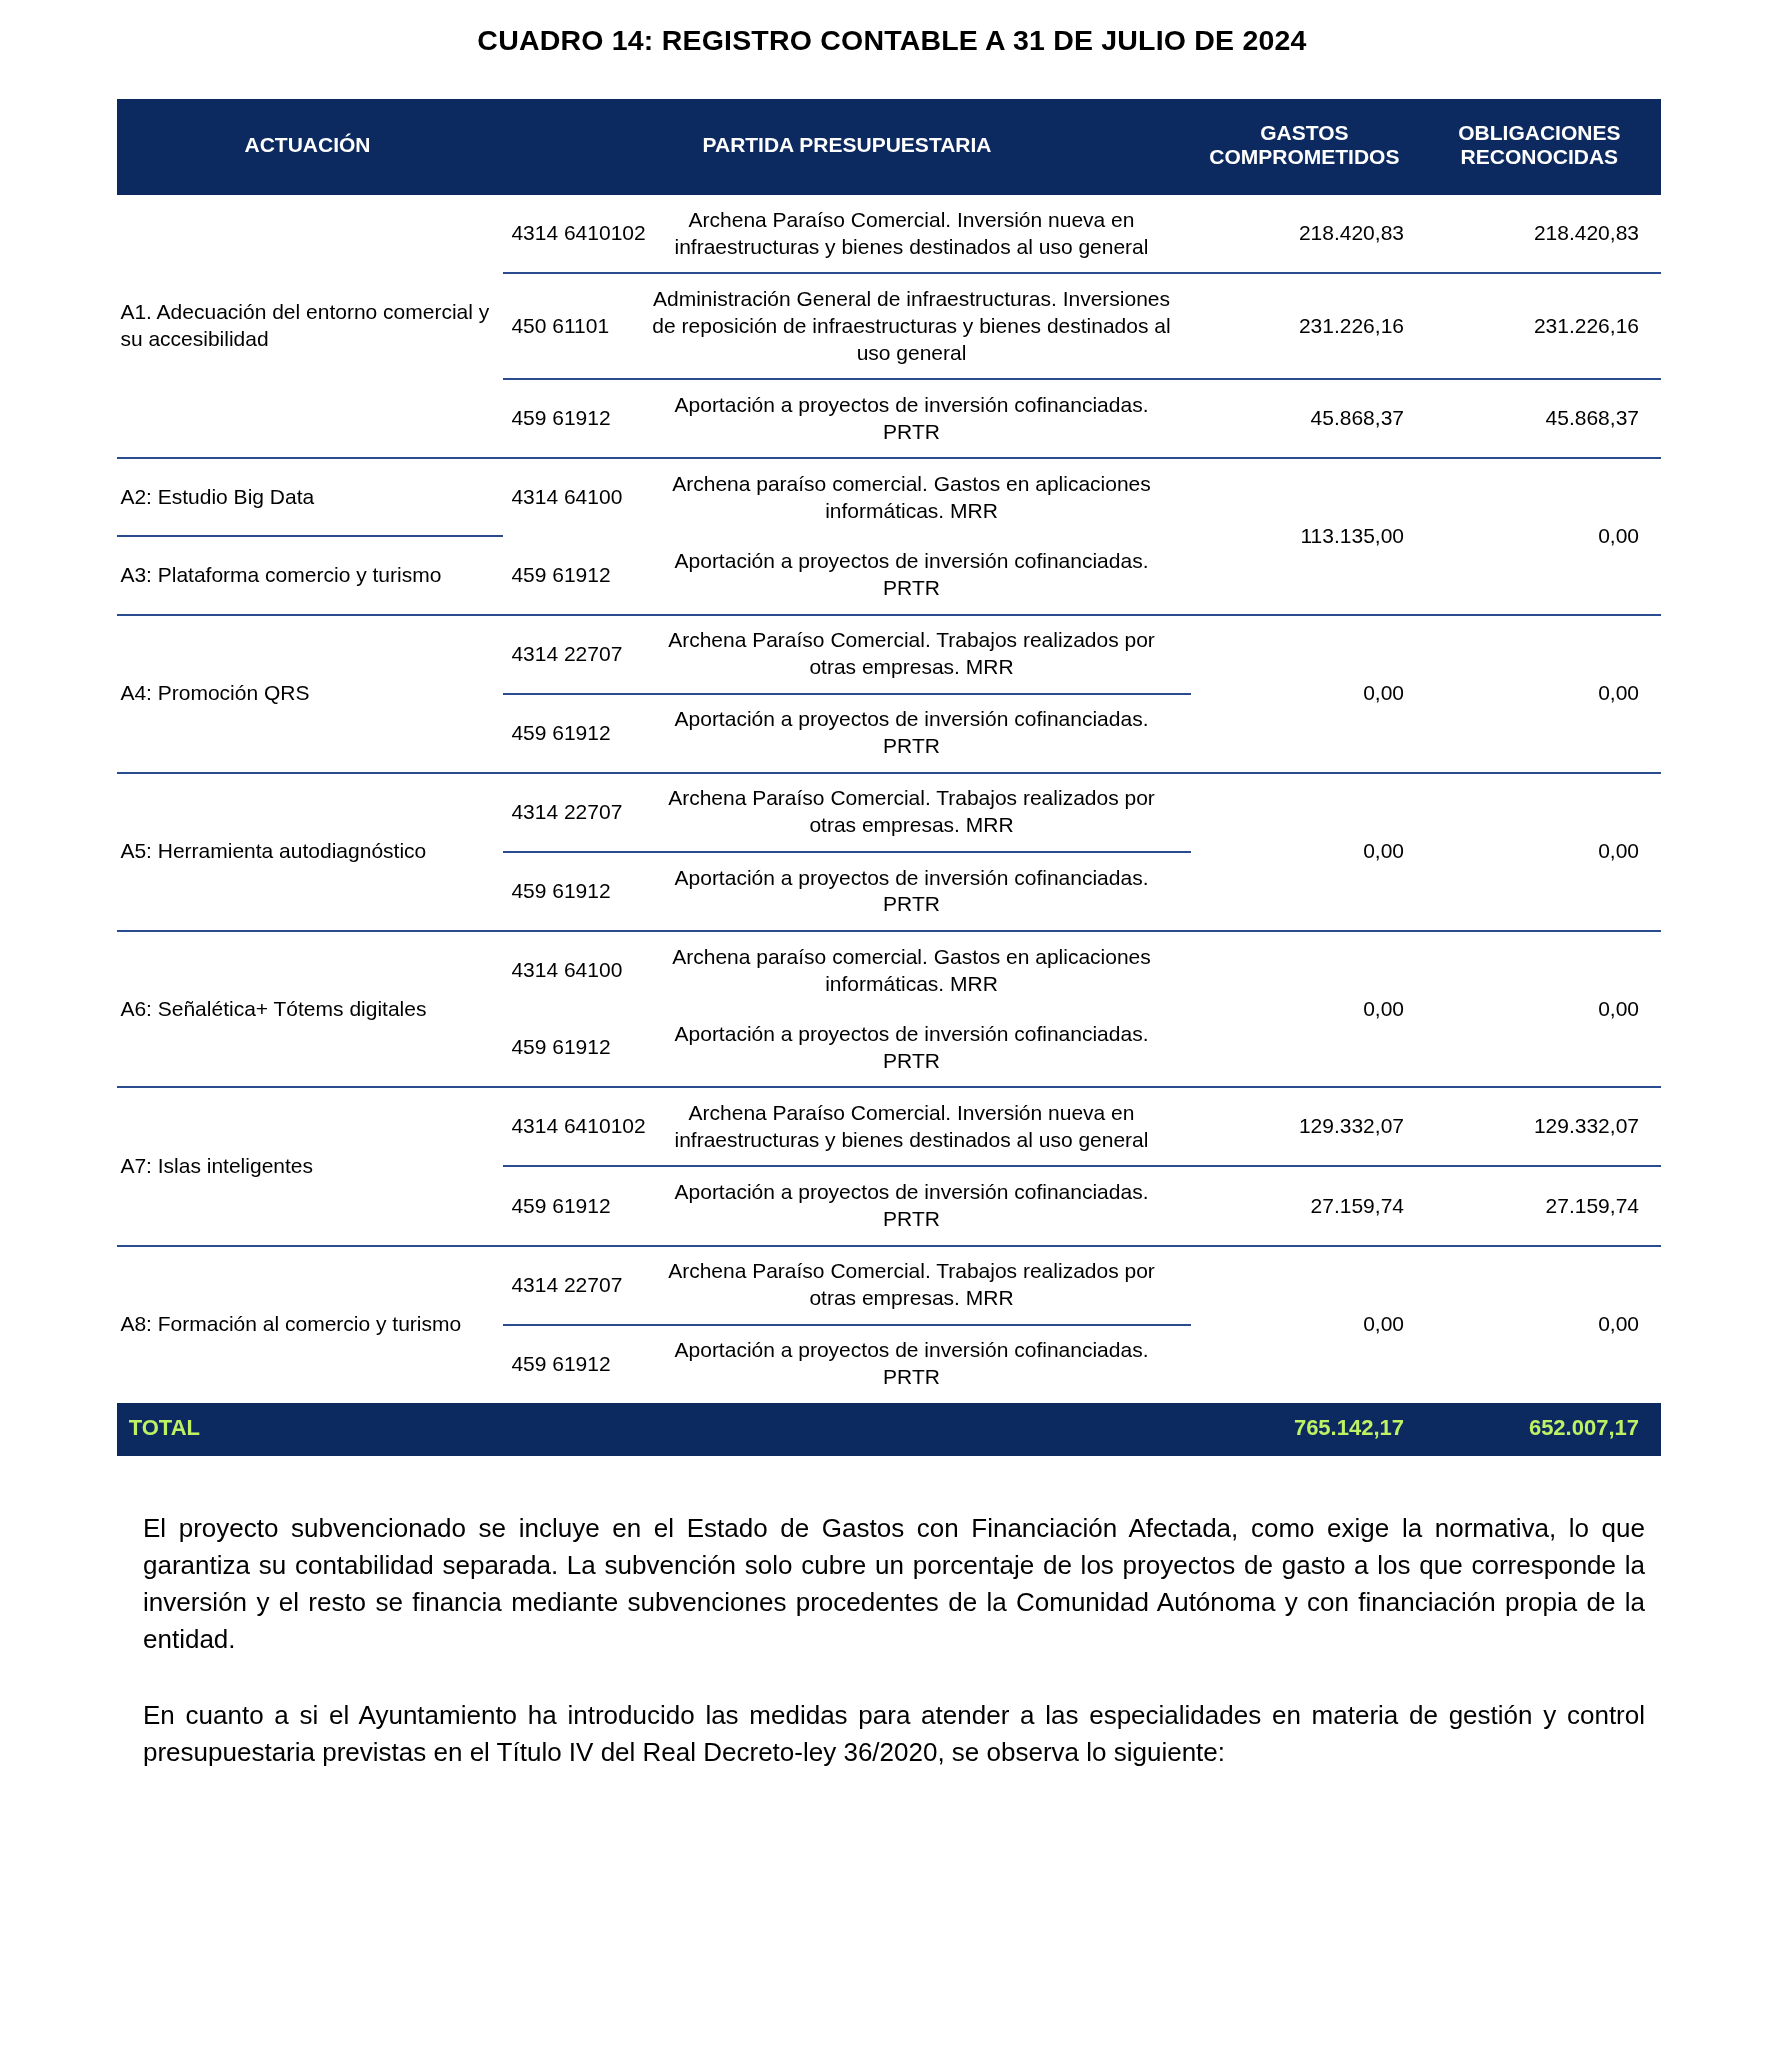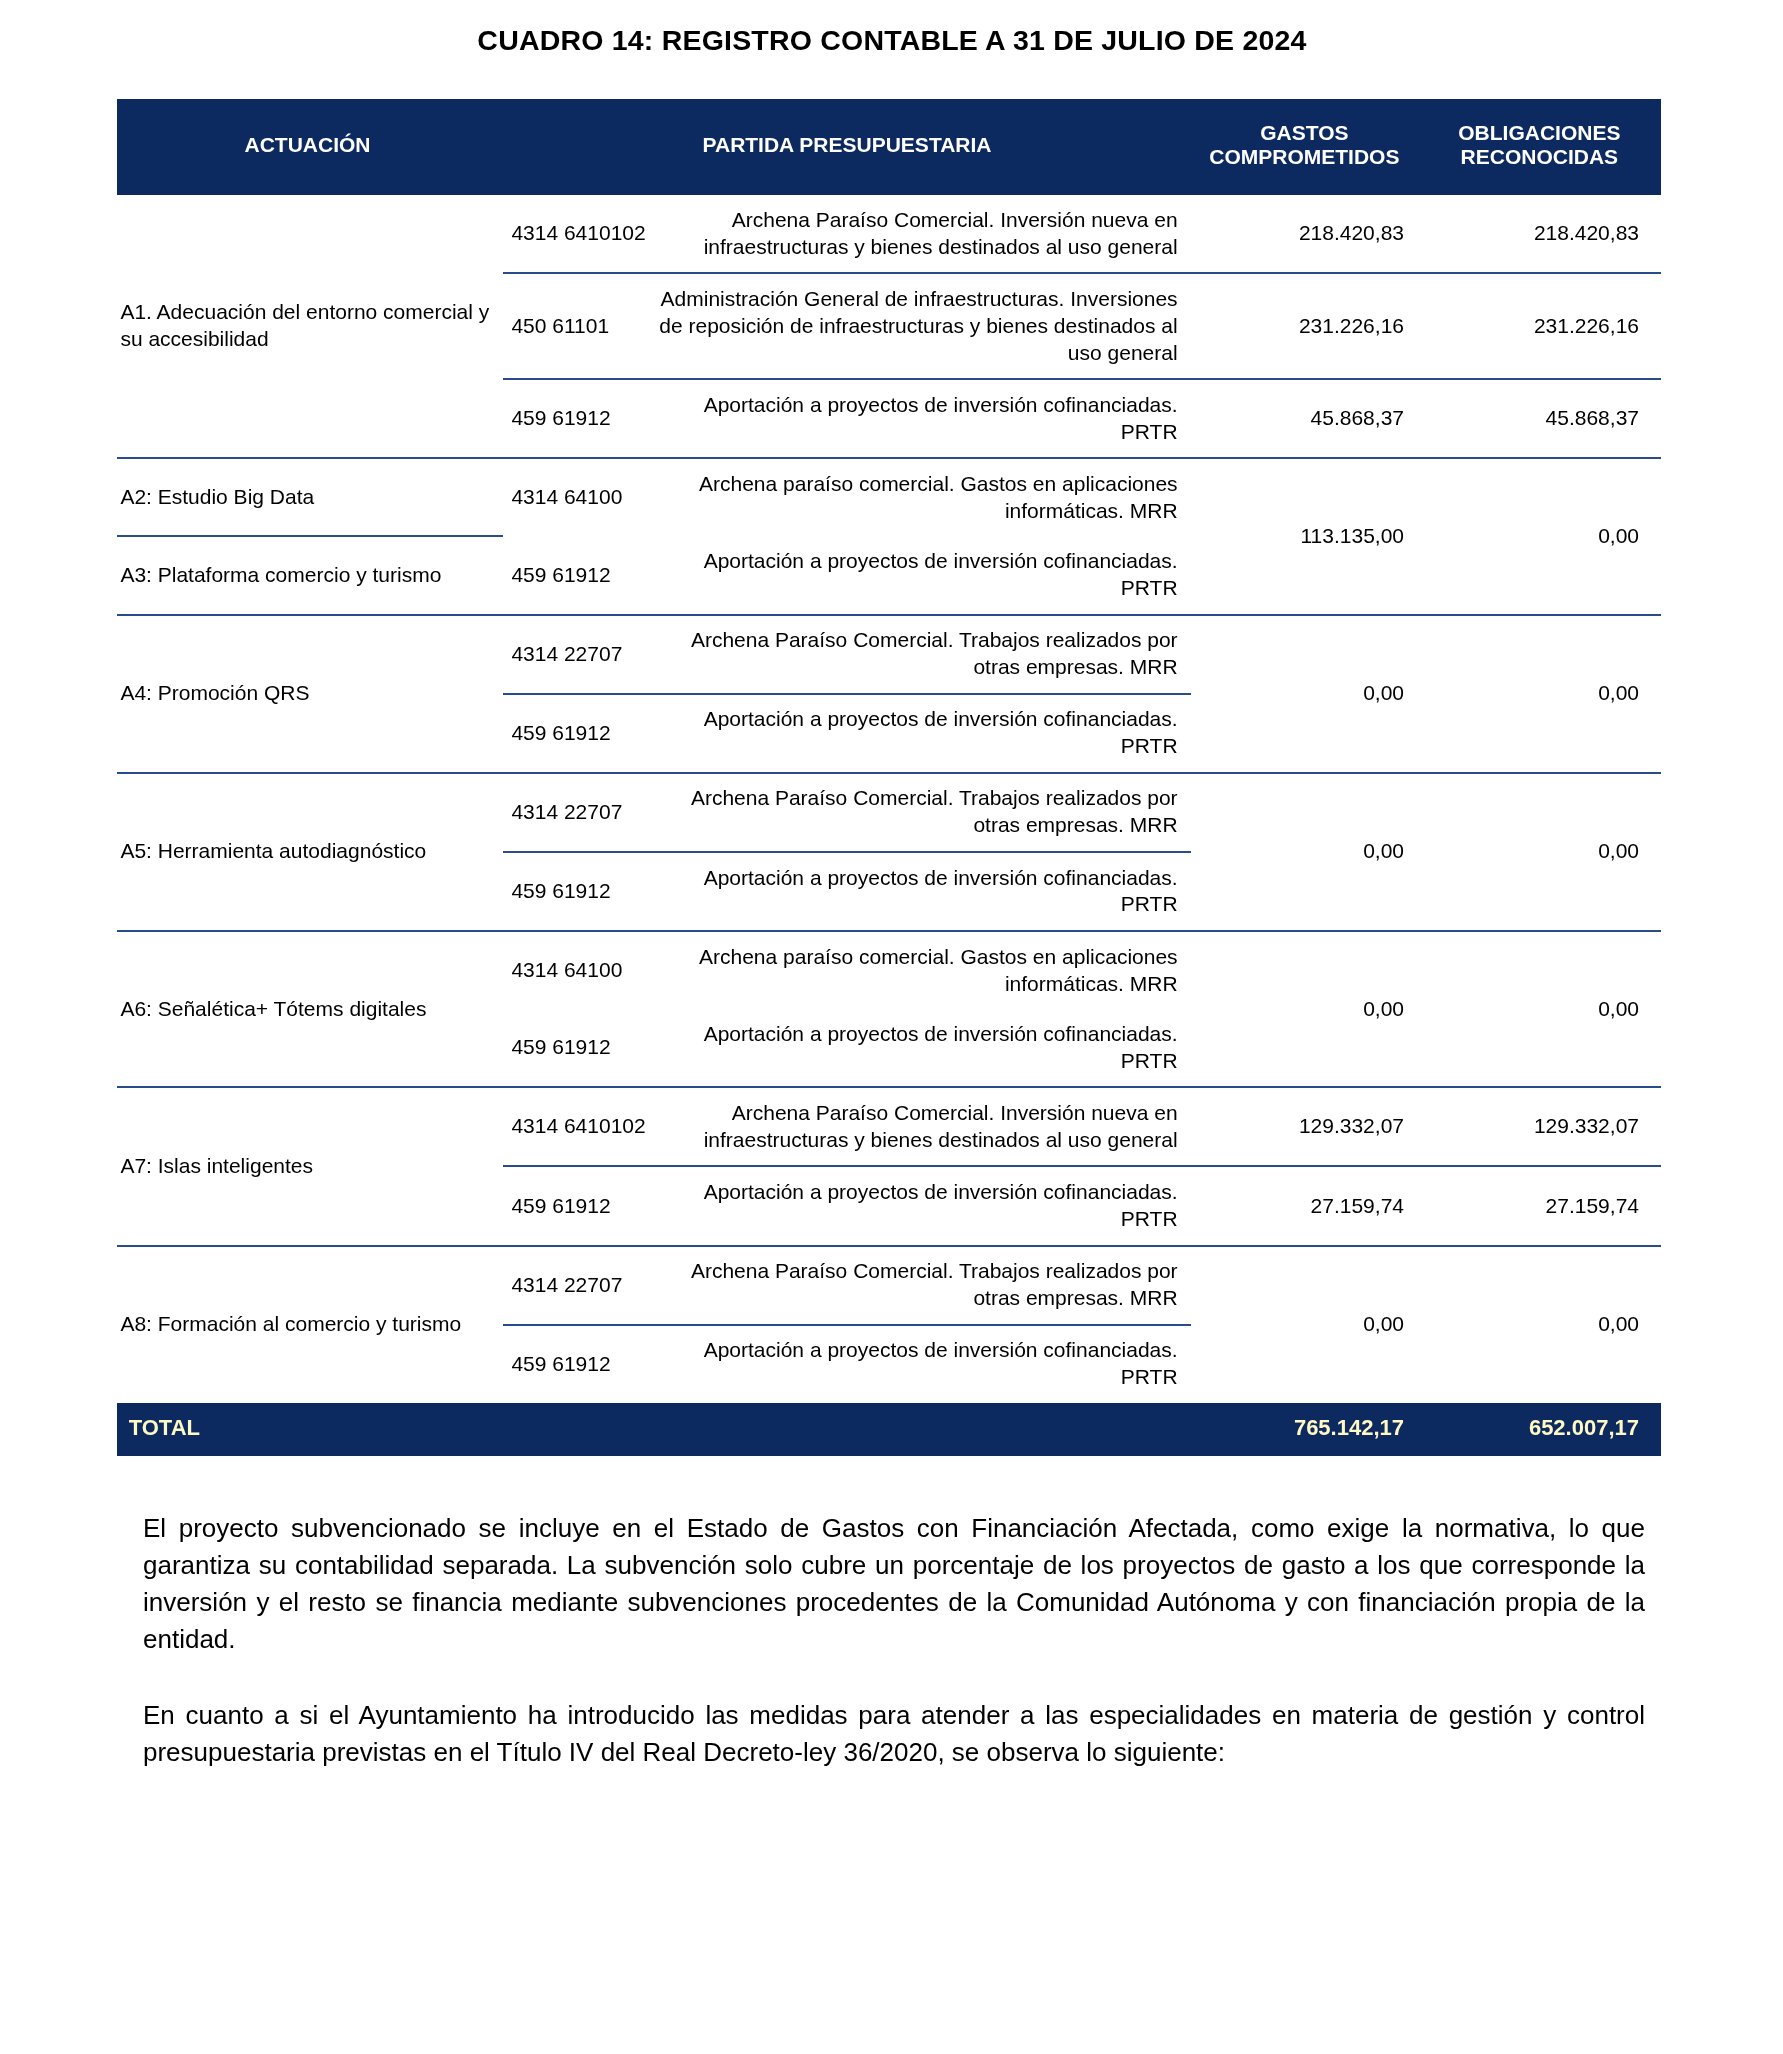--- a/index.html
+++ b/index.html
@@ -80,21 +80,21 @@
     padding-left: 3.4px;
     padding-right: 11.7px;
   }
   td.code {
     text-align: left;
     padding-left: 8.4px;
     padding-right: 3.4px;
     white-space: nowrap;
   }
   td.desc {
-    text-align: right;
+    text-align: center;
     padding-left: 8.4px;
     padding-right: 13.4px;
   }
   td.num {
     text-align: right;
     padding-right: 22px;
     white-space: nowrap;
   }
 
   
@@ -107,21 +107,21 @@
   
   tr.in-act > td.act { border-top: 2.5px solid #2b4b8f; }
 
   
   tr.in-cdn > td.code,
   tr.in-cdn > td.desc,
   tr.in-cdn > td.num { border-top: 2.5px solid #2b4b8f; }
 
   tr.total td {
     background: #0d2a60;
-    color: #fef9c3;
+    color: #bef264;
     font-weight: bold;
     font-size: 22px;
     padding-top: 11.7px;
     padding-bottom: 13.4px;
   }
   tr.total td.total-label {
     text-align: left;
     padding-left: 11.7px;
   }
   tr.total td.num { padding-right: 22px; }

